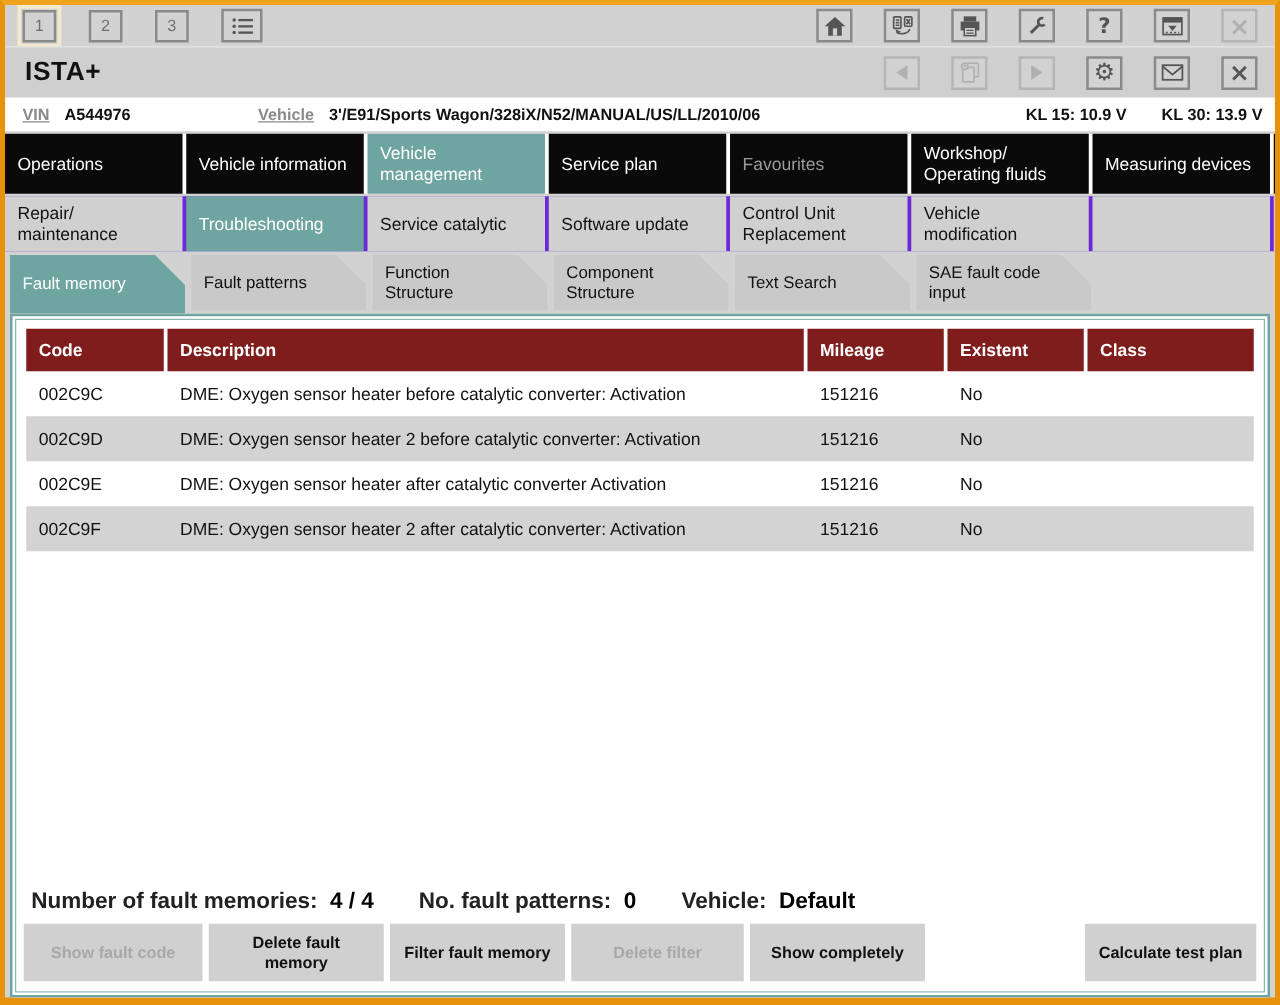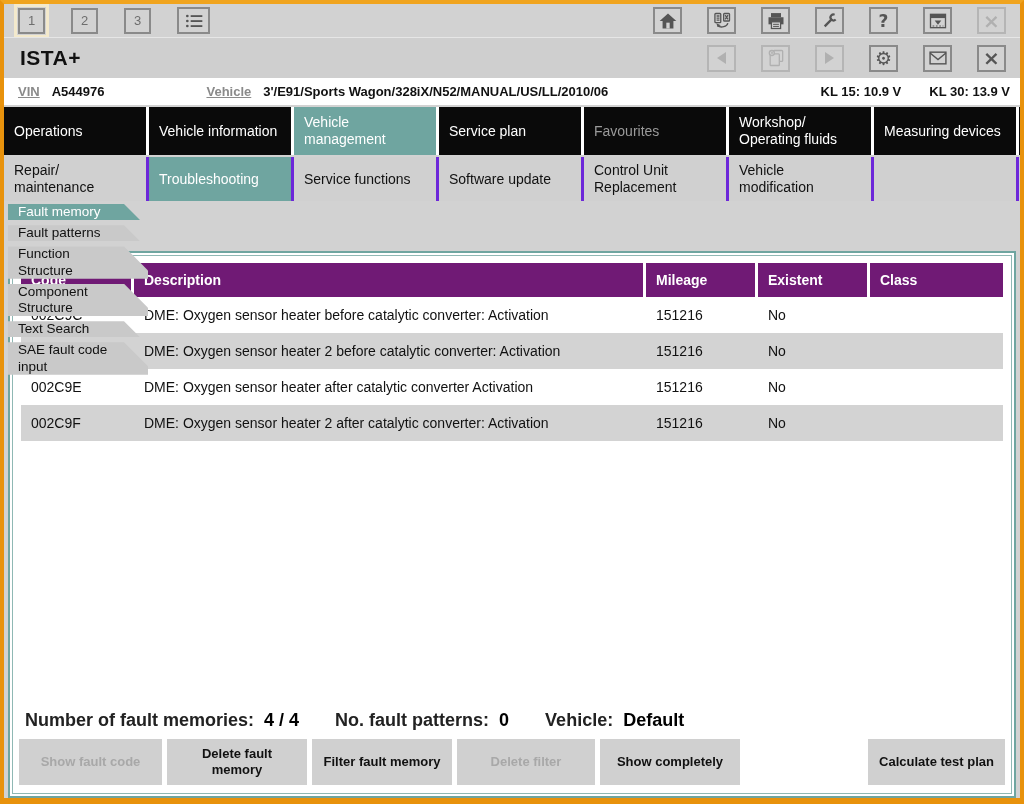--- a/index.html
+++ b/index.html
@@ -73,21 +73,21 @@
   .nav2 { height: 44px; margin-top: 2px; display: flex; gap: 3px; background: #6d28d9; }
   .nav2-cell {
     width: 142px; flex: none; background: #d0d0d0; color: #111;
     font-size: 14px; display: flex; align-items: center; padding: 0 10px;
     white-space: pre-line; line-height: 1.2; cursor: default;
   }
   .nav2-cell.active { background: #6fa5a0; color: #fff; }
   .nav2-cell.sliver { width: 0; flex: 1; padding: 0; }
 
   
-  .tabrow { height: 50px; padding: 3px 0 0 4px; display: flex; gap: 5px; flex-direction: column; }
+  .tabrow { height: 50px; padding: 3px 0 0 4px; display: flex; gap: 5px; }
   .tab {
     width: 140px; height: 44px; background: #c9c9c9; color: #111; font-size: 13.5px;
     display: flex; align-items: center; padding: 0 10px; line-height: 1.2;
     white-space: pre-line; cursor: default;
     clip-path: polygon(0 0, calc(100% - 24px) 0, 100% 24px, 100% 100%, 0 100%);
   }
   .tab.active { background: #6fa5a0; color: #fff; height: 47px; }
 
   
   .panel {
@@ -97,21 +97,21 @@
   }
   .panel-inner {
     flex: 1; border: 1px solid #8fb8b4; display: flex; flex-direction: column; min-height: 0;
     padding: 5px 4px 6px 4px;
   }
 
   
   .tbl { margin: 2px 4px 0 4px; }
   .tbl-head { display: flex; gap: 3px; height: 34px; }
   .th {
-    background: #701a75; color: #fff; font-weight: bold; font-size: 14px;
+    background: #7f1d1d; color: #fff; font-weight: bold; font-size: 14px;
     display: flex; align-items: center; padding-left: 10px;
   }
   .tr { display: flex; height: 36px; font-size: 14px; color: #111; }
   .tr.alt { background: #d3d3d3; }
   .td { display: flex; align-items: center; padding-left: 10px; margin-right: 3px; }
   .c-code { width: 110px; flex: none; }
   .c-desc { flex: 1; min-width: 0; }
   .c-mile { width: 109px; flex: none; }
   .c-exis { width: 109px; flex: none; }
   .c-class { width: 133px; flex: none; margin-right: 0; }
@@ -276,21 +276,21 @@
   <div class="nav1-cell">Workshop/
 Operating fluids</div>
   <div class="nav1-cell">Measuring devices</div>
   <div class="nav1-cell sliver"></div>
 </div>
 
 <div class="nav2">
   <div class="nav2-cell">Repair/
 maintenance</div>
   <div class="nav2-cell active">Troubleshooting</div>
-  <div class="nav2-cell">Service functions</div>
+  <div class="nav2-cell">Service catalytic</div>
   <div class="nav2-cell">Software update</div>
   <div class="nav2-cell">Control Unit
 Replacement</div>
   <div class="nav2-cell">Vehicle modification</div>
   <div class="nav2-cell"></div>
   <div class="nav2-cell sliver"></div>
 </div>
 
 <div class="tabrow">
   <div class="tab active">Fault memory</div>

